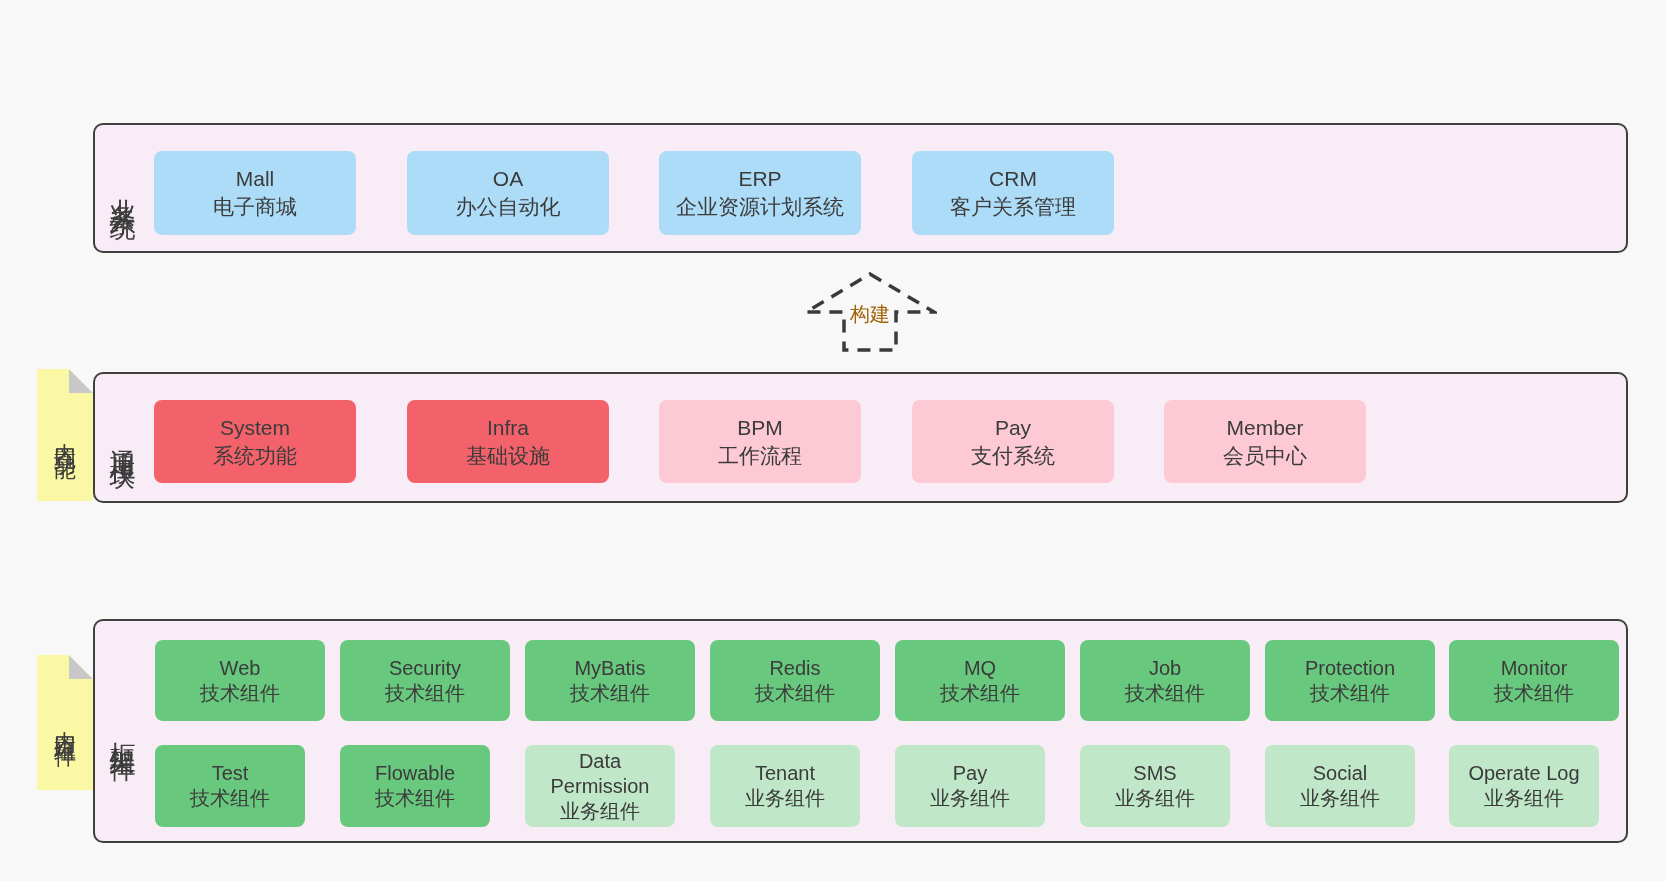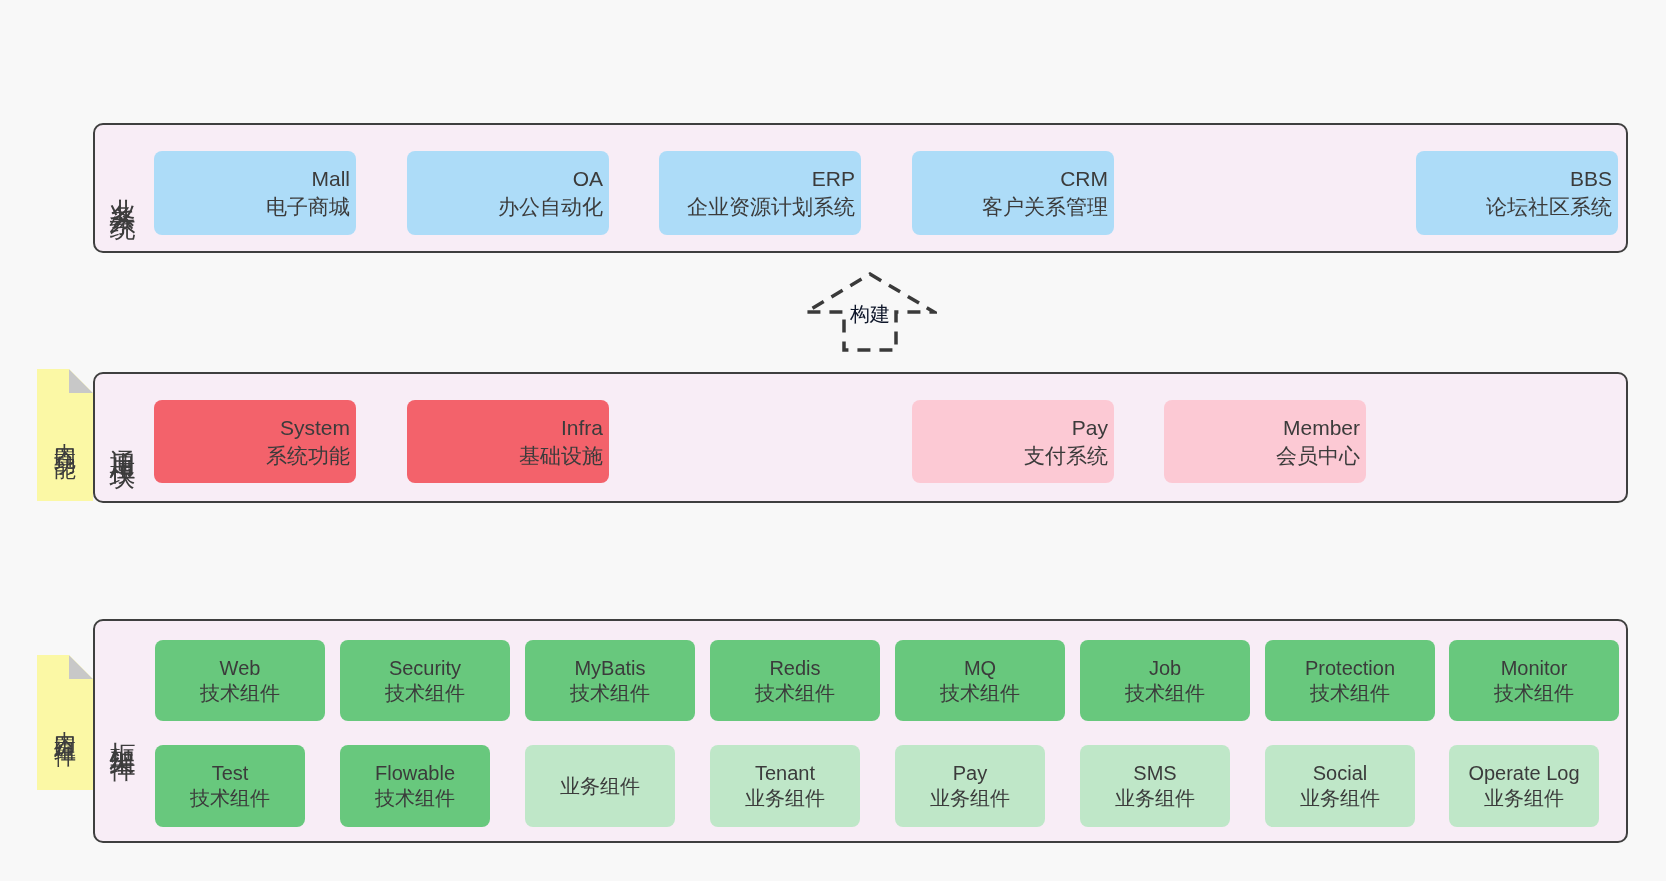--- a/index.html
+++ b/index.html
@@ -31,21 +31,21 @@
 
   
   .box {
     position:absolute; border-radius:8px;
     display:flex; flex-direction:column; align-items:center; justify-content:center;
     text-align:center; padding:2px 6px;
   }
   .box .box-name, .box .box-desc { font-size:21px; line-height:28px; }
   .band-3 .box .box-name, .band-3 .box .box-desc { font-size:20px; line-height:25px; }
 
-  .row6 { top:26px; width:202px; height:84px;align-items:flex-end; }
+  .row6 { top:26px; width:202px; height:84px; }
   .band-2 .row6 { height:83px; }
   .p0{left:59px} .p1{left:312px} .p2{left:564px} .p3{left:817px} .p4{left:1069px} .p5{left:1321px}
 
   .rowA { top:19px;  width:170px; height:81px; }
   .rowB { top:124px; width:150px; height:82px; }
   .q0{left:60px} .q1{left:245px} .q2{left:430px} .q3{left:615px}
   .q4{left:800px} .q5{left:985px} .q6{left:1170px} .q7{left:1354px}
 
   .blue   { background:var(--c-blue,#addcf8); }
   .red    { background:var(--c-red,#f3626b); }
@@ -74,21 +74,21 @@
   .arrow-1 { left:803px; top:272px; }
   .arrow-2 { left:821px; top:516px; }
   .arrow svg { display:block; width:134px; height:80px; }
   .arrow polygon {
     fill:none; stroke:var(--c-arrow,#3a3a3a); stroke-width:3.5;
     stroke-dasharray:13 9;
   }
   .arrow-label {
     position:absolute; left:50%; top:28px; transform:translateX(-50%);
     background:var(--c-page_bg,#f8f8f8); padding:1px 3px;
-    font-size:20px; color:#0f172a; white-space:nowrap;
+    font-size:20px; color:#a16207; white-space:nowrap;
   }
 </style>
 </head>
 <body>
 
 <div class="canvas">
 
   <div class="note note-1">
     <span class="fold"></span>
     <span class="v-text">内置功能</span>
@@ -111,24 +111,20 @@
       <div class="box-name">OA</div>
       <div class="box-desc">办公自动化</div>
     </div>
     <div class="box blue row6 p2">
       <div class="box-name">ERP</div>
       <div class="box-desc">企业资源计划系统</div>
     </div>
     <div class="box blue row6 p3">
       <div class="box-name">CRM</div>
       <div class="box-desc">客户关系管理</div>
-    </div>
-    <div class="box blue row6 p5">
-      <div class="box-name">BBS</div>
-      <div class="box-desc">论坛社区系统</div>
     </div>
   </section>
 
   <div class="arrow arrow-1">
     <svg viewBox="0 0 134 80">
       <polygon points="67,2 131,40 93,40 93,78 41,78 41,40 3,40"></polygon>
     </svg>
     <span class="arrow-label">构建</span>
   </div>
 
@@ -137,20 +133,24 @@
       <span class="v-text">通用模块</span>
     </div>
     <div class="box red row6 p0">
       <div class="box-name">System</div>
       <div class="box-desc">系统功能</div>
     </div>
     <div class="box red row6 p1">
       <div class="box-name">Infra</div>
       <div class="box-desc">基础设施</div>
     </div>
+    <div class="box pink row6 p2">
+      <div class="box-name">BPM</div>
+      <div class="box-desc">工作流程</div>
+    </div>
     <div class="box pink row6 p3">
       <div class="box-name">Pay</div>
       <div class="box-desc">支付系统</div>
     </div>
     <div class="box pink row6 p4">
       <div class="box-name">Member</div>
       <div class="box-desc">会员中心</div>
     </div>
   </section>
 
@@ -195,20 +195,21 @@
 
     <div class="box green rowB q0">
       <div class="box-name">Test</div>
       <div class="box-desc">技术组件</div>
     </div>
     <div class="box green rowB q1">
       <div class="box-name">Flowable</div>
       <div class="box-desc">技术组件</div>
     </div>
     <div class="box lgreen rowB q2">
+      <div class="box-name">Data Permission</div>
       <div class="box-desc">业务组件</div>
     </div>
     <div class="box lgreen rowB q3">
       <div class="box-name">Tenant</div>
       <div class="box-desc">业务组件</div>
     </div>
     <div class="box lgreen rowB q4">
       <div class="box-name">Pay</div>
       <div class="box-desc">业务组件</div>
     </div>

